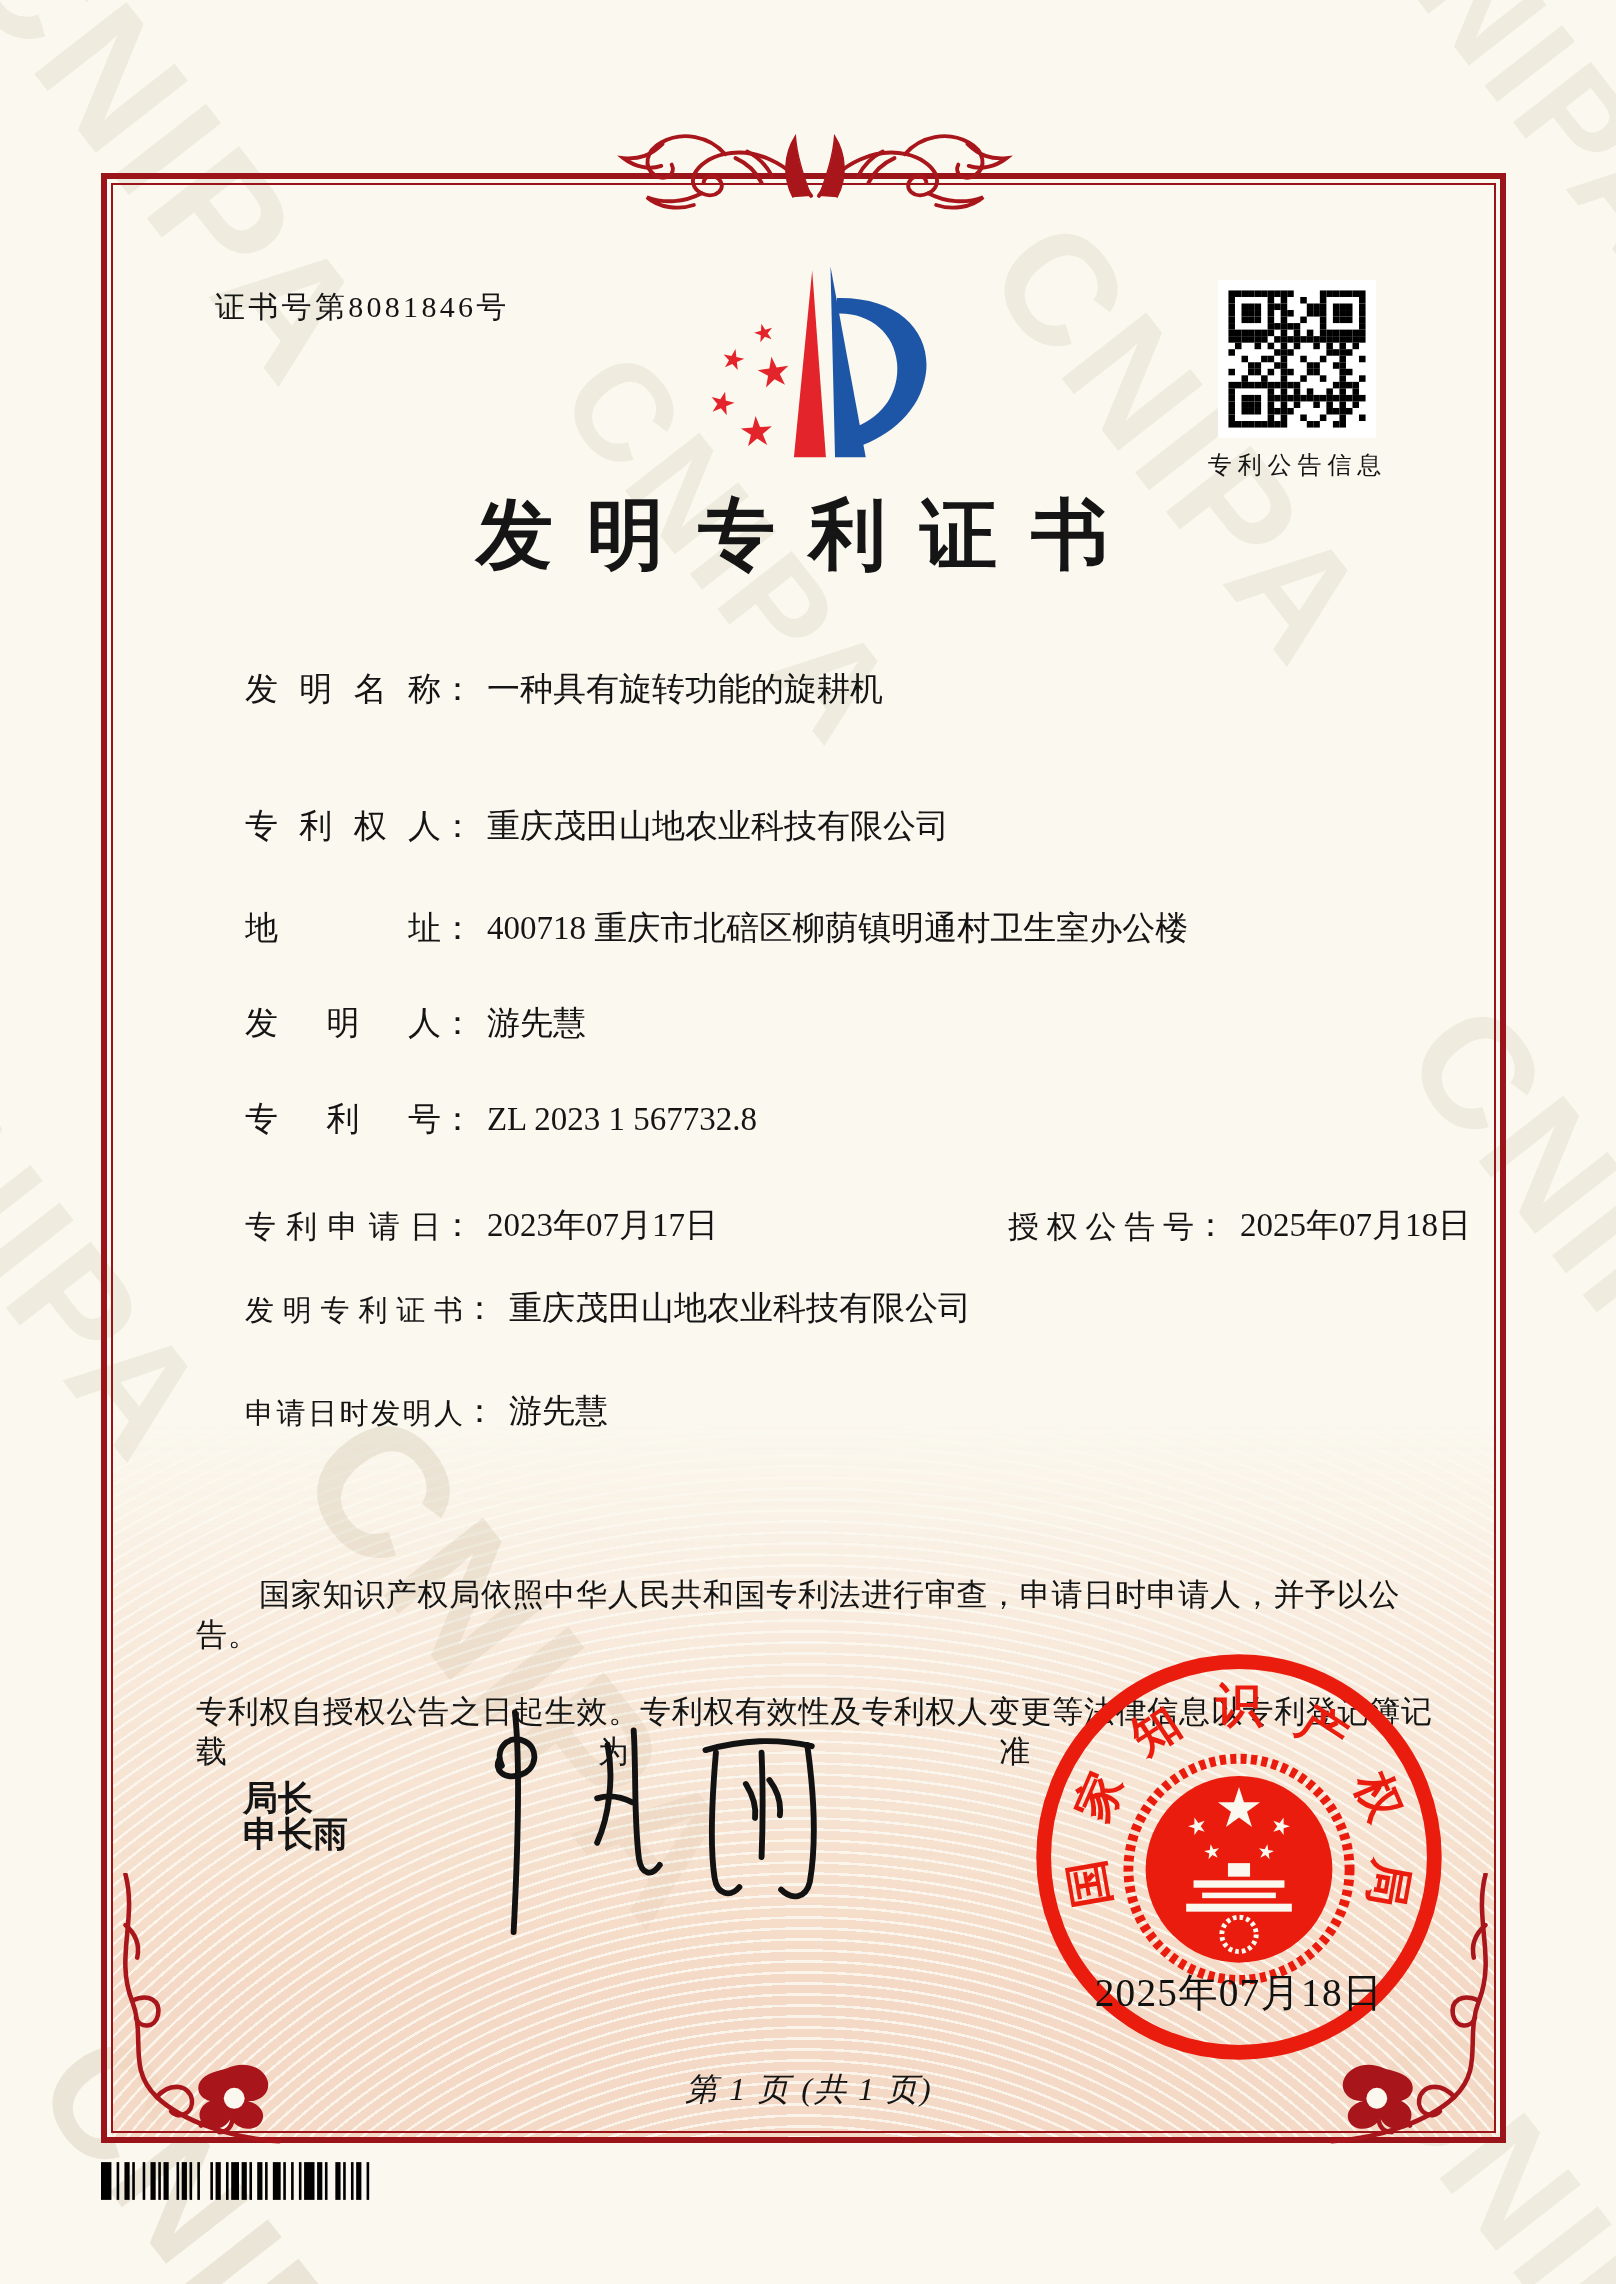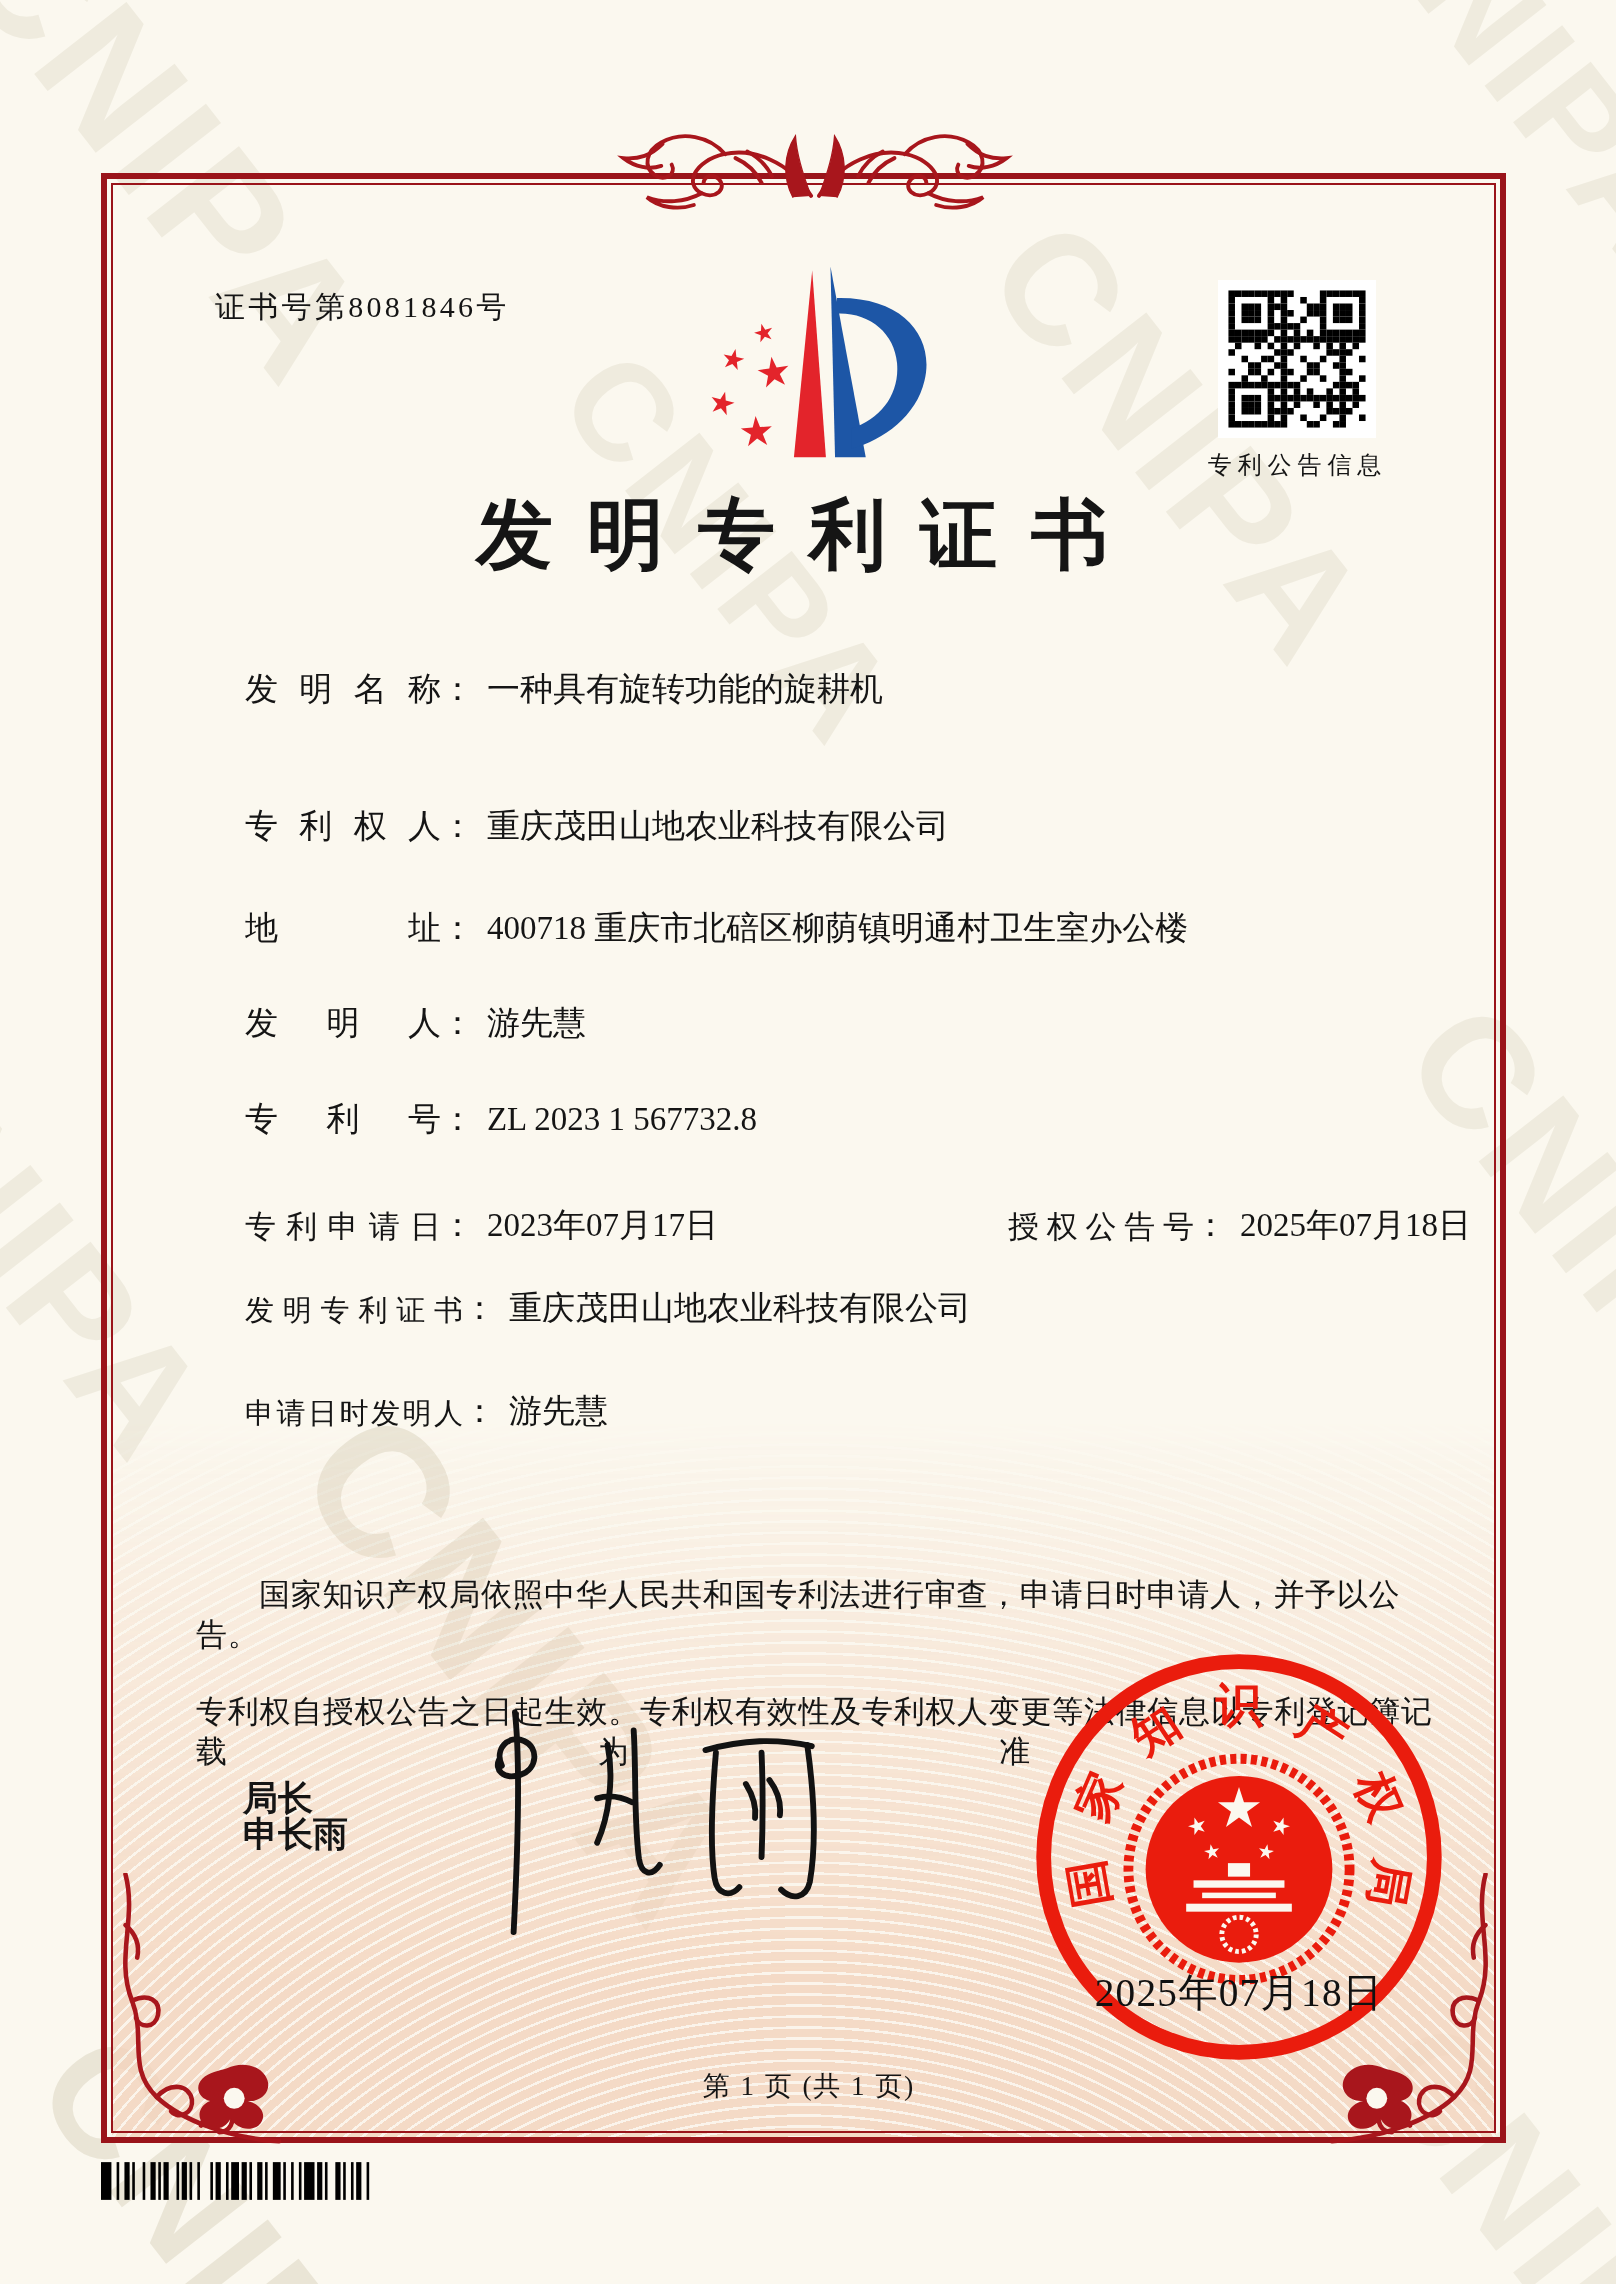--- a/index.html
+++ b/index.html
@@ -74,21 +74,21 @@
   .sig-title{position:absolute;left:243px;top:1775px;font-size:35px;font-weight:600;z-index:5;
     font-family:"Liberation Sans","DejaVu Sans",sans-serif;}
   .sig-name{position:absolute;left:243px;top:1811px;font-size:35px;font-weight:600;z-index:5;
     font-family:"Liberation Sans","DejaVu Sans",sans-serif;}
   .signature{position:absolute;left:404px;top:1707px;z-index:6;}
   .seal{position:absolute;left:1024px;top:1642px;z-index:6;}
   .seal-date{font-size:64px;font-family:"Liberation Serif","DejaVu Serif",serif;}
   
   .page-info{
     position:absolute;left:809px;top:2068px;transform:translateX(-50%);
-    font-size:27px;letter-spacing:2px;z-index:5;
+    font-size:32px;letter-spacing:2px;z-index:5;font-style:italic;
   }
   .barcode{position:absolute;left:101px;top:2162px;width:276px;height:38px;z-index:5;}
 </style>
 </head>
 <body>
 
 <div class="wm" style="left:163px;top:143px;font-size:170px;">CNIPA</div>
 <div class="wm" style="left:1526px;top:59px;font-size:143px;">CNIPA</div>
 <div class="wm" style="left:1180px;top:443px;font-size:156px;">CNIPA</div>
 <div class="wm" style="left:730px;top:548px;font-size:137px;">CNIPA</div>

